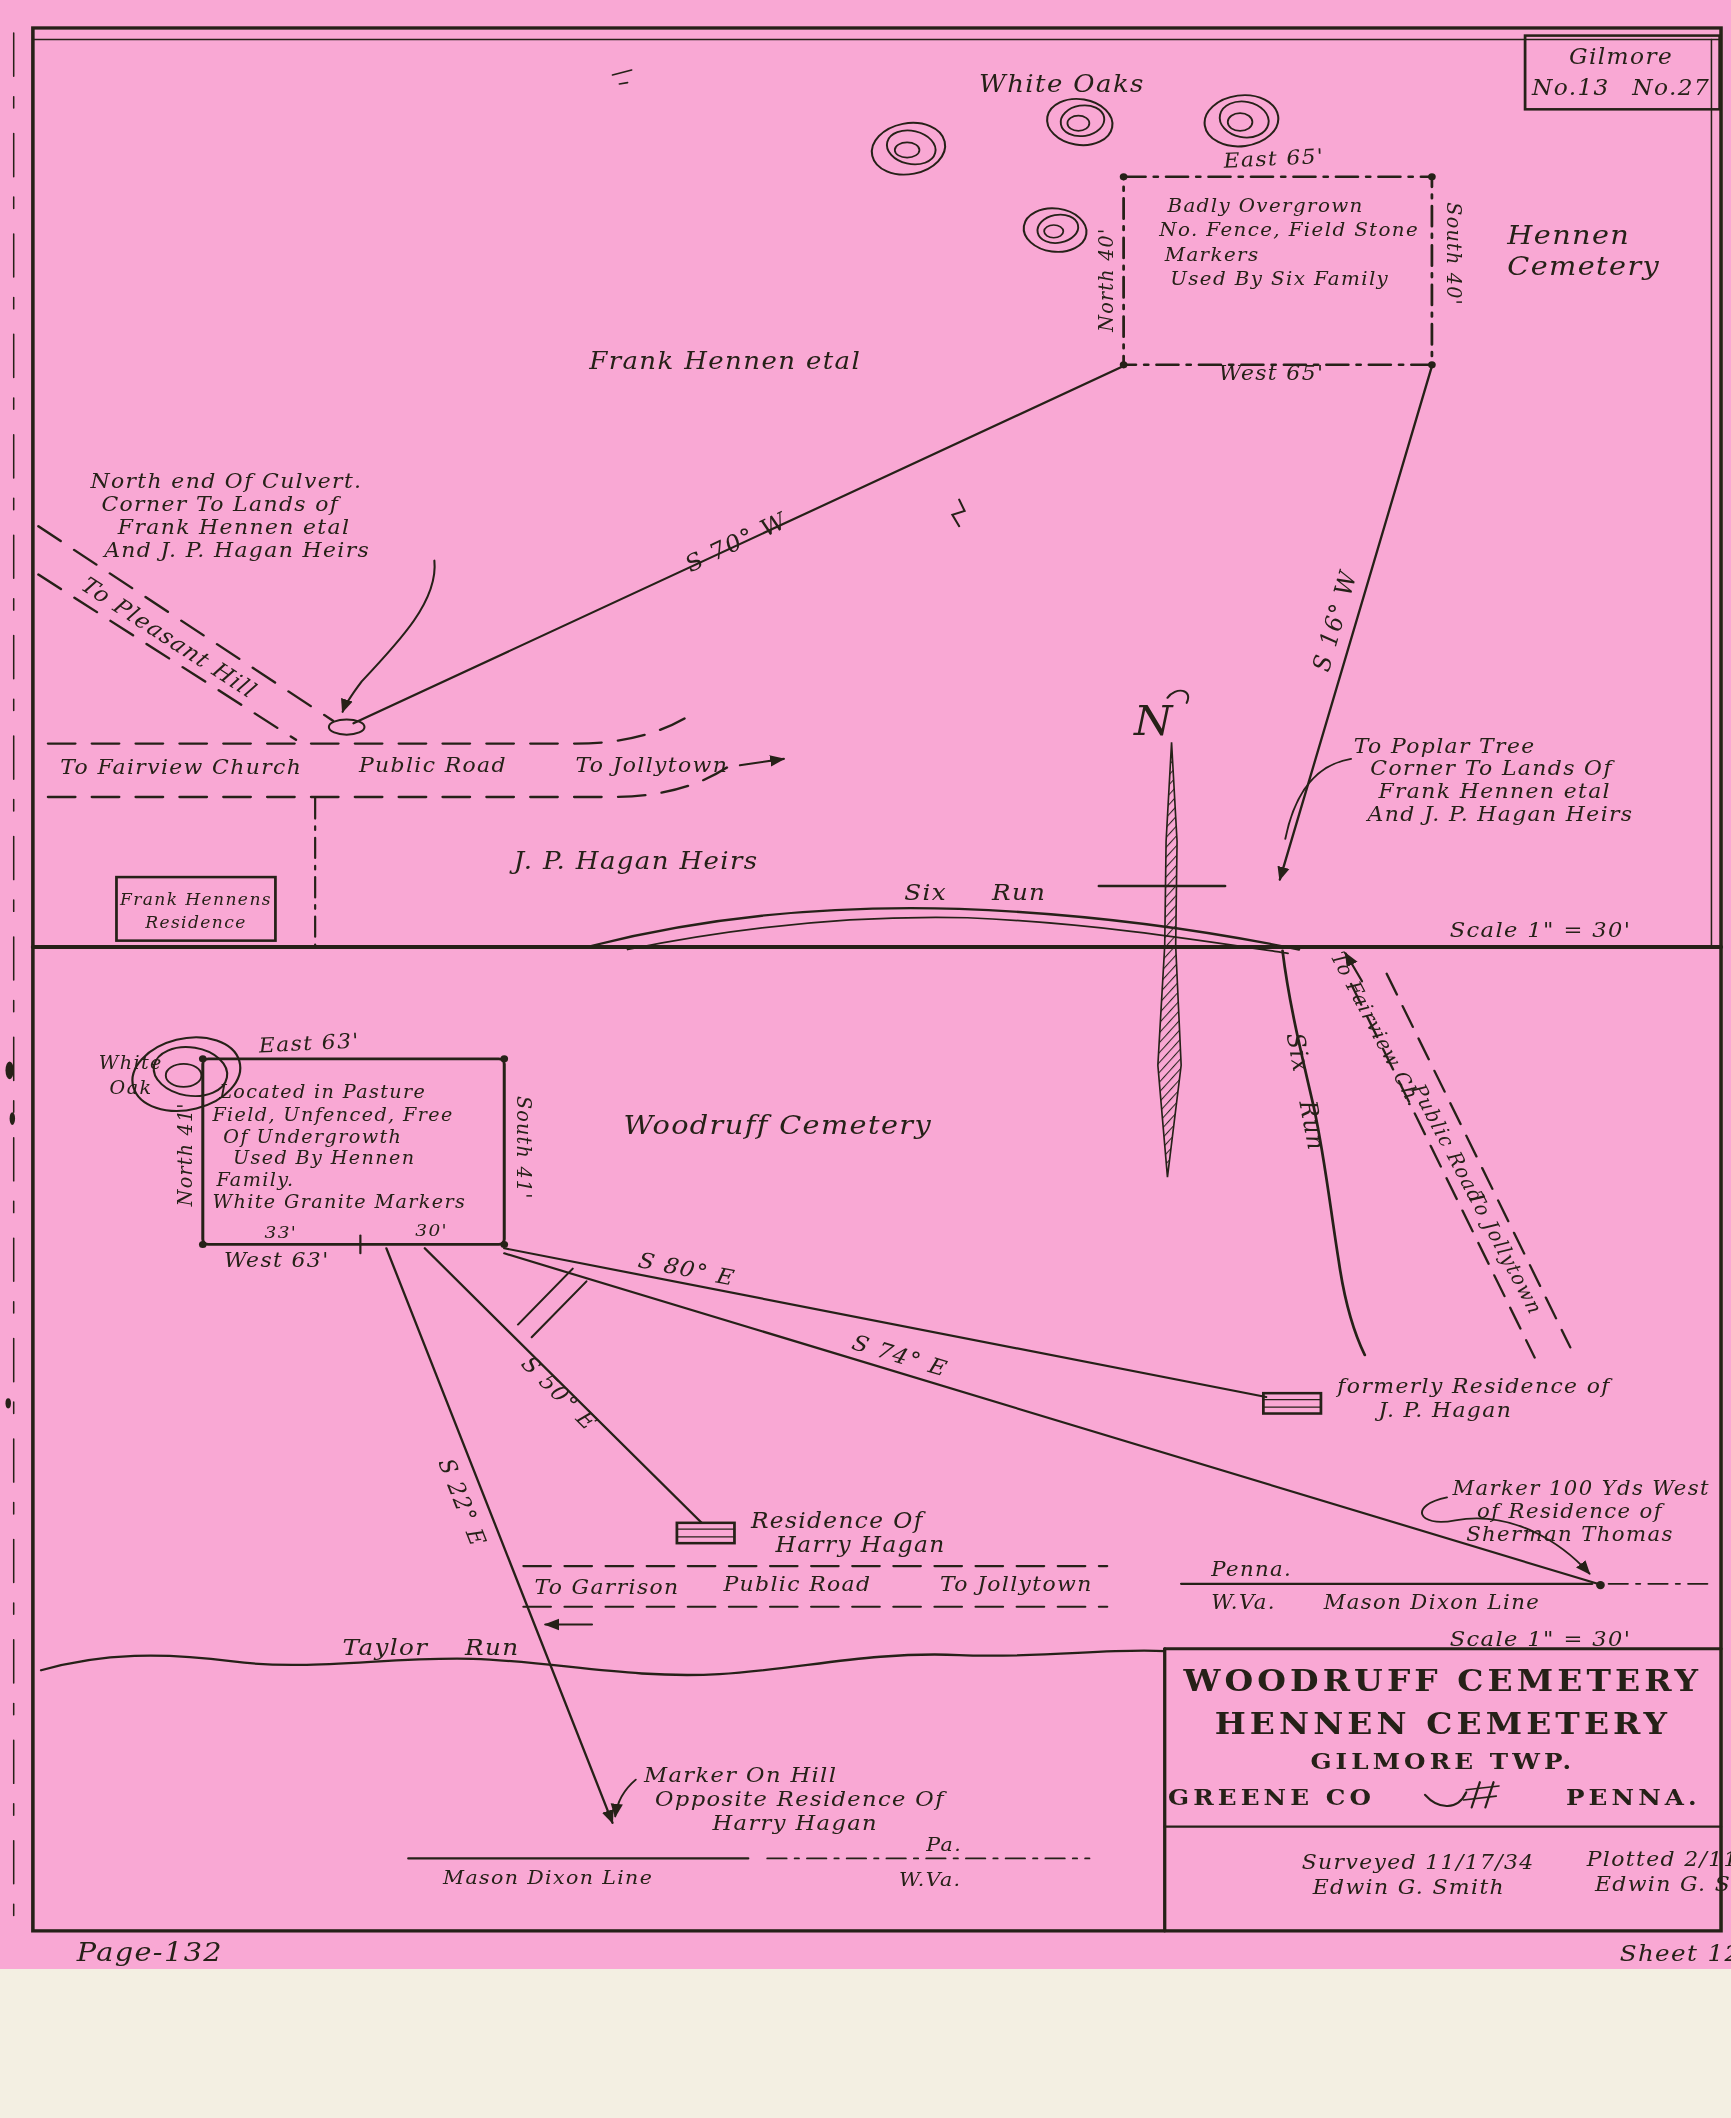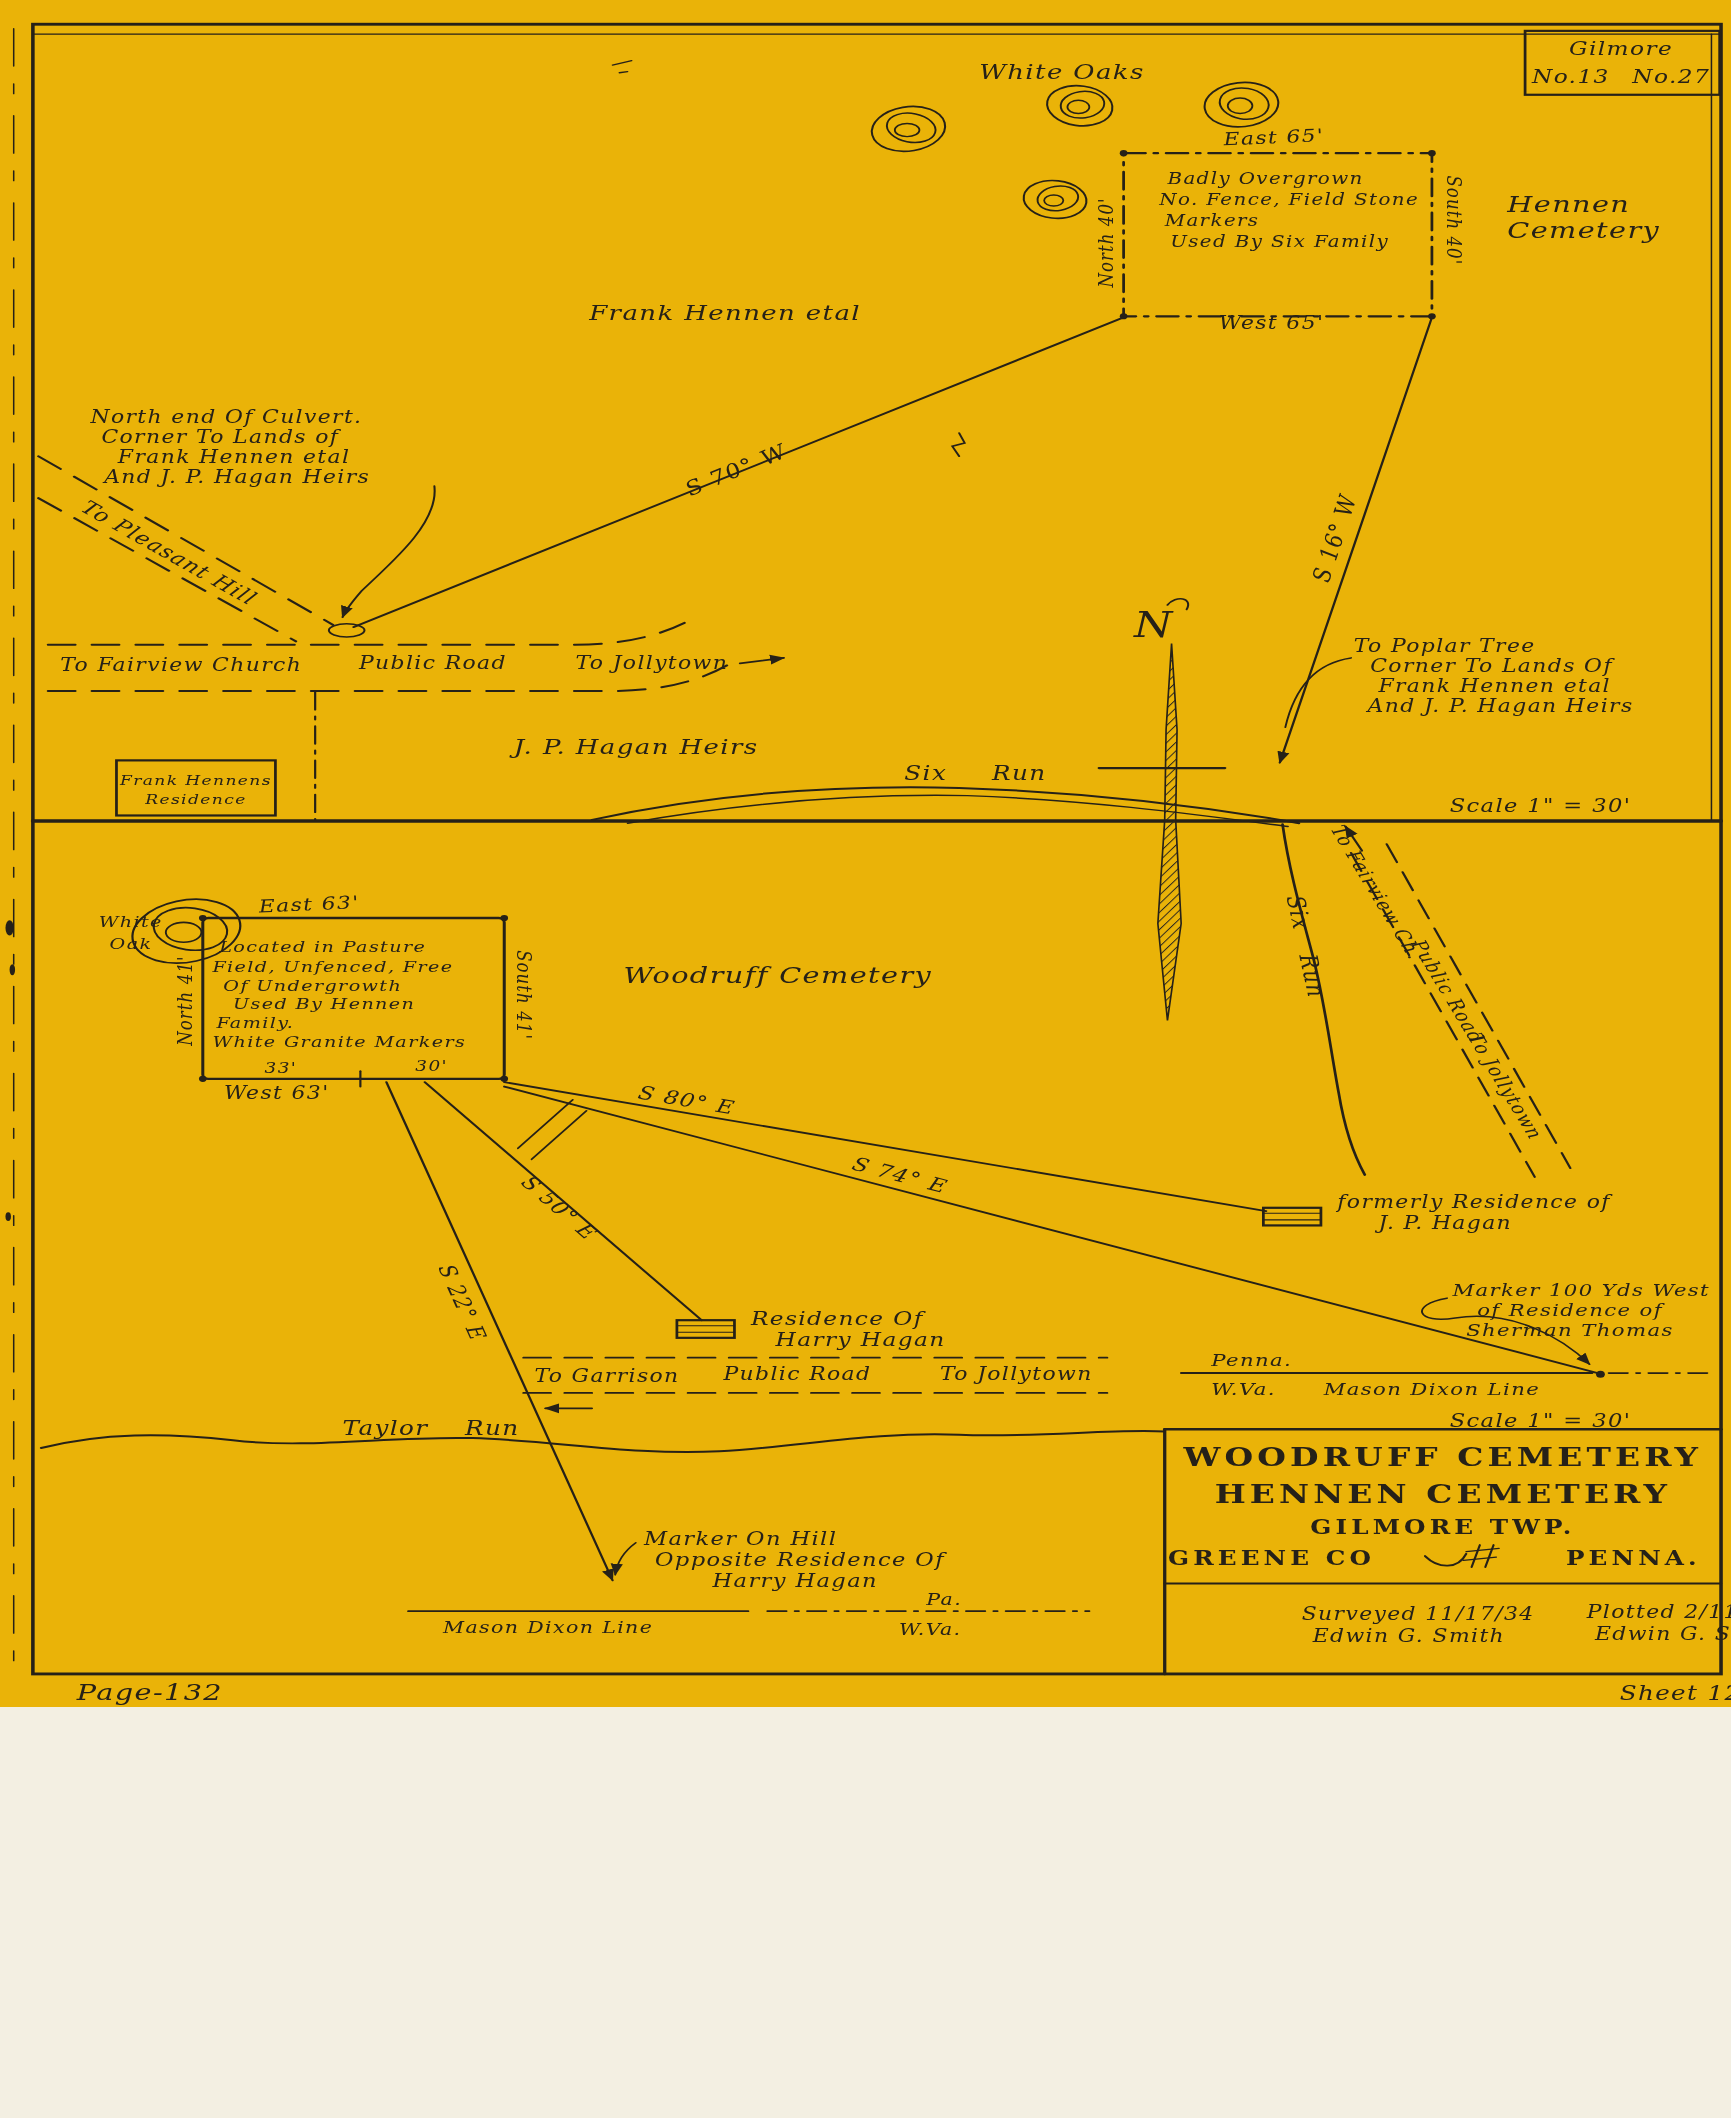--- a/index.html
+++ b/index.html
@@ -1,16 +1,16 @@
 <!DOCTYPE html>
 <html style="font-size:11.5px"><head>
 <meta charset="utf-8">
 <style>
   html,body{margin:0;padding:0;background:#f3efe2;}
-  .sheet{position:relative;width:1732px;height:1707px;background:#eab308;overflow:hidden;}
+  .sheet{position:relative;width:1732px;height:1969px;background:#f9a8d4;overflow:hidden;}
   svg{display:block;width:100%;height:100%;}
   text{font-family:"DejaVu Serif","Liberation Serif",serif;font-style:italic;fill:#262118;letter-spacing:1px;}
   .tb{font-style:normal;font-weight:bold;letter-spacing:3px;}
   .ln{stroke:#262118;fill:none;stroke-linecap:round;}
   .dot{fill:#262118;stroke:none;}
 </style>
 </head>
 <body>
 
 <div class="sheet">

